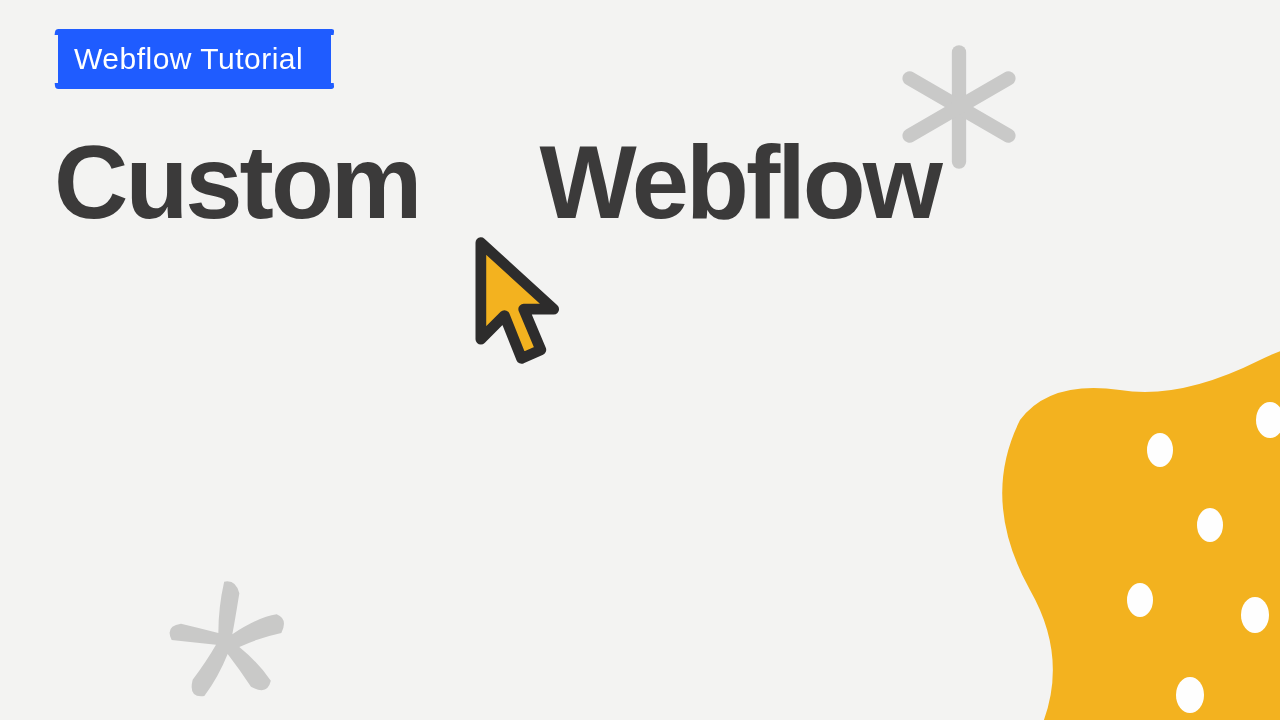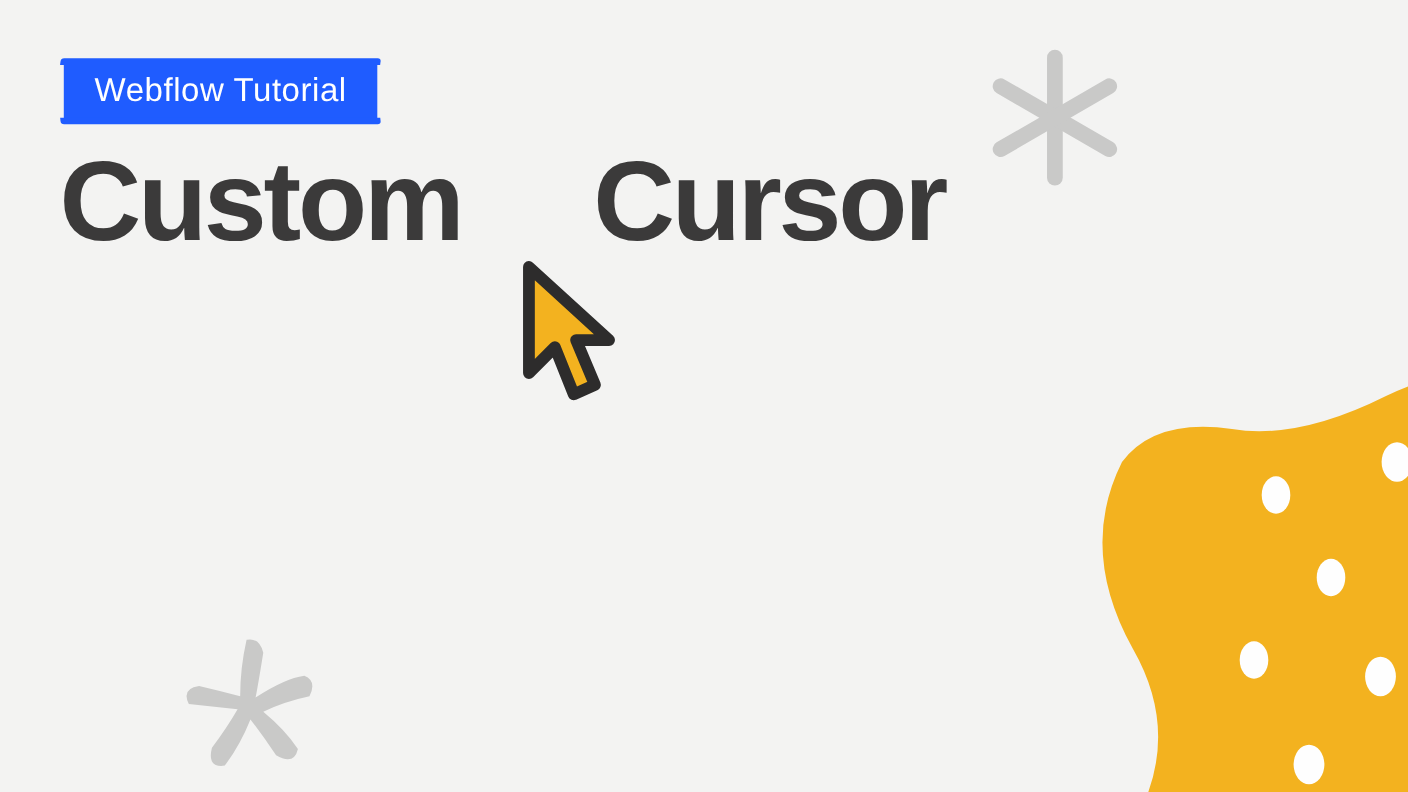--- a/index.html
+++ b/index.html
@@ -6,27 +6,27 @@
   body {
     width: 1280px;
     height: 720px;
     background: #f3f3f2;
     font-family: -apple-system, BlinkMacSystemFont, "Segoe UI", Helvetica, Arial, sans-serif;
     position: relative;
     overflow: hidden;
   }
   .badge {
     position: absolute;
-    top: 56px;
+    top: 32px;
     left: 58px;
     background: #1f5cff;
     color: #fff;
     font-size: 30px;
     font-weight: 400;
-    padding: 10px 28px 10px 28px;
+    padding: 10px 28px 10px 16px;
     letter-spacing: 0.5px;
   }
   .badge::before,
   .badge::after {
     content: "";
     position: absolute;
     background: #1f5cff;
     height: 6px;
     width: 102%;
     left: -1%;
@@ -74,21 +74,21 @@
 <body>
 
 <div class="badge">
   <span>Webflow  Tutorial</span>
 </div>
 
 <div class="headline">
   <div class="line2">
     <span>Custom</span>
     <span class="gap"></span>
-    <span>Cursor</span>
+    <span>Webflow</span>
   </div>
 </div>
 
 <svg class="cursor-svg" viewBox="0 0 100 140">
   <path d="M 20 10 L 20 100 L 42 78 L 58 118 L 76 110 L 60 72 L 88 72 Z" fill="#f3b21f" stroke="#2d2c2c" stroke-width="10" stroke-linejoin="round" stroke-linecap="round"></path>
 </svg>
 
 <svg class="asterisk top-right" viewBox="0 0 100 100">
   <g stroke="#c9c9c8" stroke-width="11" stroke-linecap="round" fill="none">
     <line x1="50" y1="8" x2="50" y2="92"></line>

